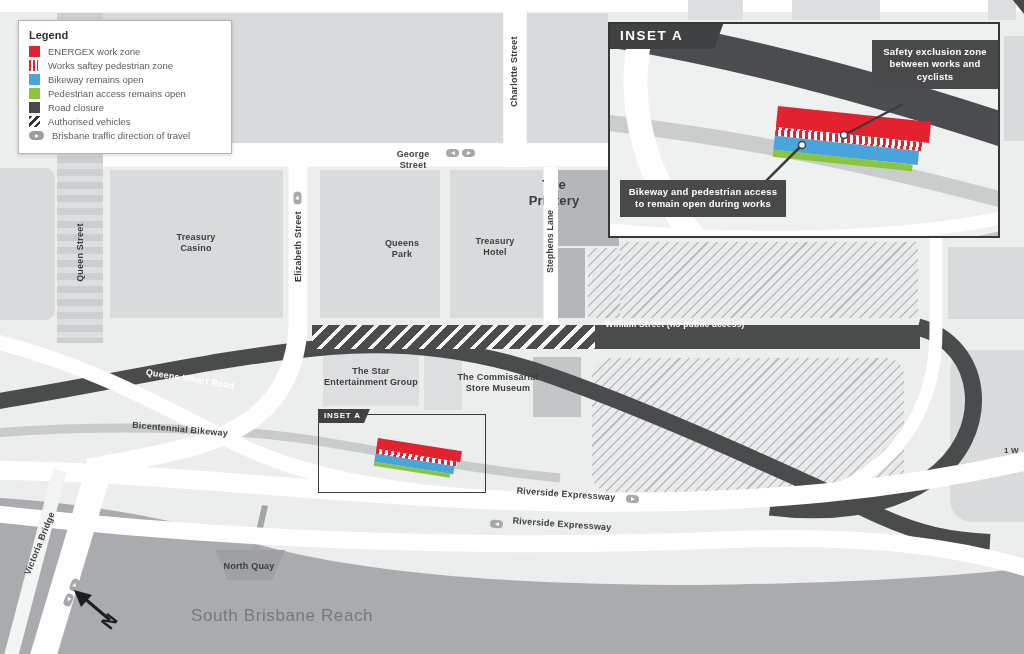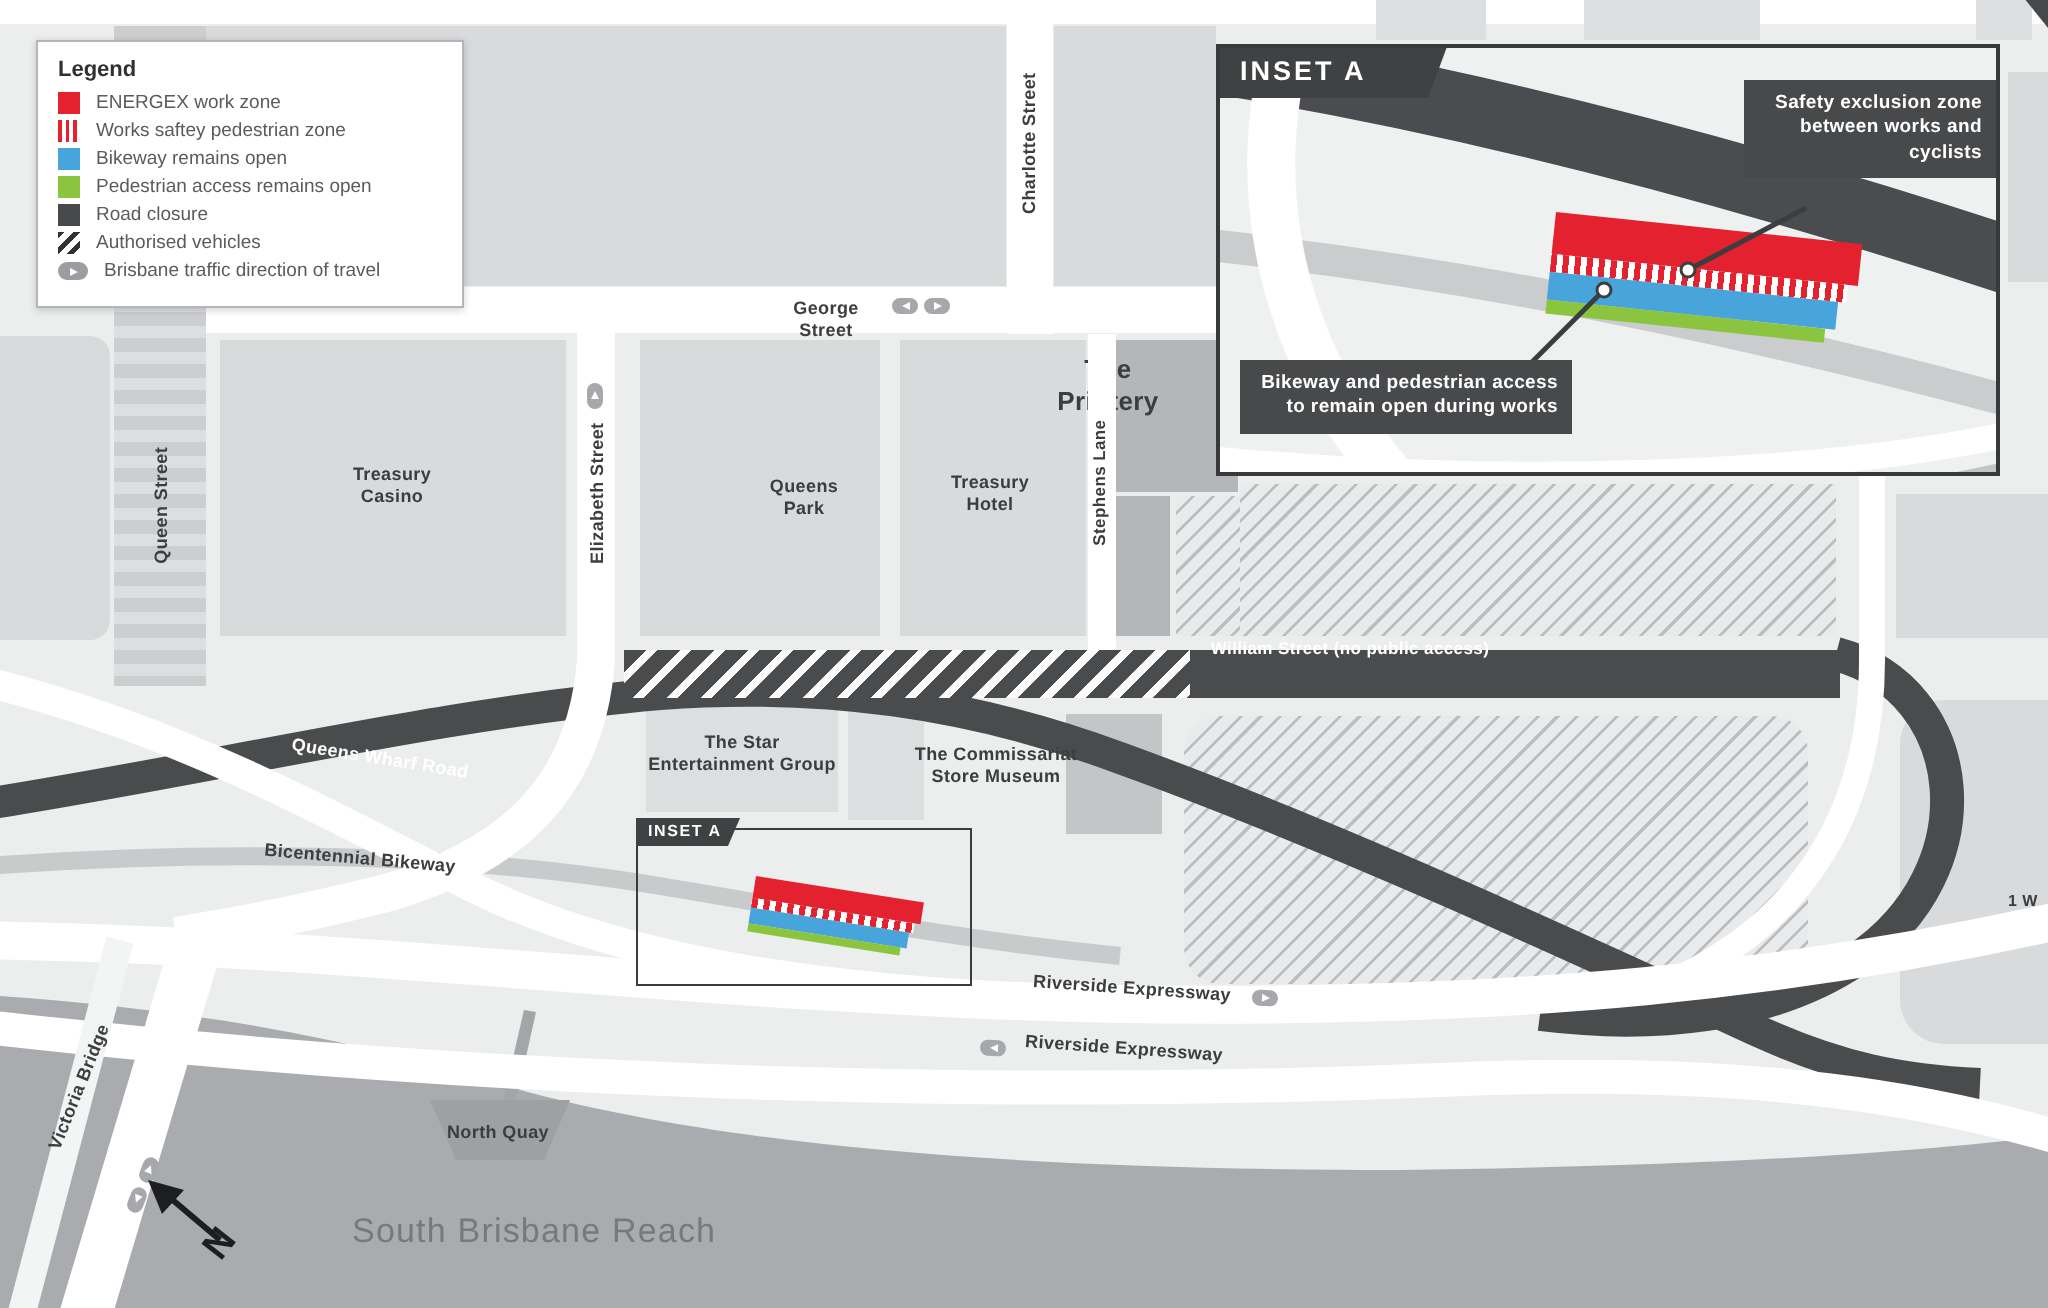--- a/index.html
+++ b/index.html
@@ -46,21 +46,21 @@
   .sw-hatch { background:repeating-linear-gradient(135deg,#2f3133 0 2.4px,#ffffff 2.4px 5.4px); }
   .sw-pill { width:15px; height:9px; border-radius:4.5px; background:#9b9da0; display:flex;
              align-items:center; justify-content:center; }
   
   #inset { left:608px; top:22px; width:392px; height:216px; background:#eff0f0;
            border:2px solid #37393b; overflow:hidden; z-index:50; }
   .inset-tag { position:absolute; left:-2px; top:-2px; width:116px; height:27px; background:#3f4143;
                color:#fff; font-weight:bold; font-size:13.5px; letter-spacing:1.5px; line-height:27px;
                padding-left:12px; clip-path:polygon(0 0,100% 0,calc(100% - 10px) 100%,0 100%); z-index:5; }
   .callout { position:absolute; background:#48494b; color:#fff; font-weight:bold; font-size:9.5px;
-             line-height:1.3; text-align:right; padding:6px 7px; letter-spacing:.2px; z-index:6; }
+             line-height:1.3; text-align:center; padding:6px 7px; letter-spacing:.2px; z-index:6; }
   
   .map-inset-box { left:318px; top:414px; width:168px; height:79px; border:1.5px solid #3b3d3f; z-index:22; }
   .map-inset-tag { left:318px; top:409px; width:52px; height:14px; background:#3f4143; color:#fff;
                    font-weight:bold; font-size:8px; letter-spacing:.8px; line-height:14px; padding-left:6px;
                    clip-path:polygon(0 0,100% 0,calc(100% - 6px) 100%,0 100%); z-index:23; }
   .river-lbl { position:absolute; font-size:17px; color:#77797c; letter-spacing:.6px; font-weight:normal; }
   svg { display:block; }
 </style>
 </head>
 <body>
@@ -156,21 +156,21 @@
   <div class="lbl" style="left:445px;top:236px;width:100px;">Treasury
 Hotel</div>
   <div class="lbl" style="left:524px;top:177px;width:60px;font-size:13px;">The
 Printery</div>
   <div class="lbl" style="left:438px;top:372px;width:120px;z-index:15;">The Commissariat
 Store Museum</div>
   <div class="lbl" style="left:311px;top:366px;width:120px;z-index:15;">The Star
 Entertainment Group</div>
   <div class="lbl" style="left:206px;top:561px;width:86px;z-index:15;">North Quay</div>
   <div class="lbl" style="left:1004px;top:446px;width:20px;font-size:8px;text-align:left;overflow:hidden;white-space:nowrap;z-index:15;">1 W</div>
-  <div class="river-lbl" style="left:176px;top:606px;z-index:15;">South Brisbane Reach</div>
+  <div class="river-lbl" style="left:191px;top:606px;z-index:15;">South Brisbane Reach</div>
 
   <div class="abs map-inset-box"></div>
   <div class="abs map-inset-tag lbl-tag">INSET A</div>
   <div class="strip" style="left:378px;top:438px;width:85px;transform:rotate(9deg);z-index:24;">
     <span class="band band-red" style="height:11px;width:100%;"></span>
     <span class="band band-hatch" style="height:5px;width:97%;"></span>
     <span class="band band-blue" style="height:8px;width:94%;"></span>
     <span class="band band-green" style="height:4px;width:91%;"></span>
   </div>
 

